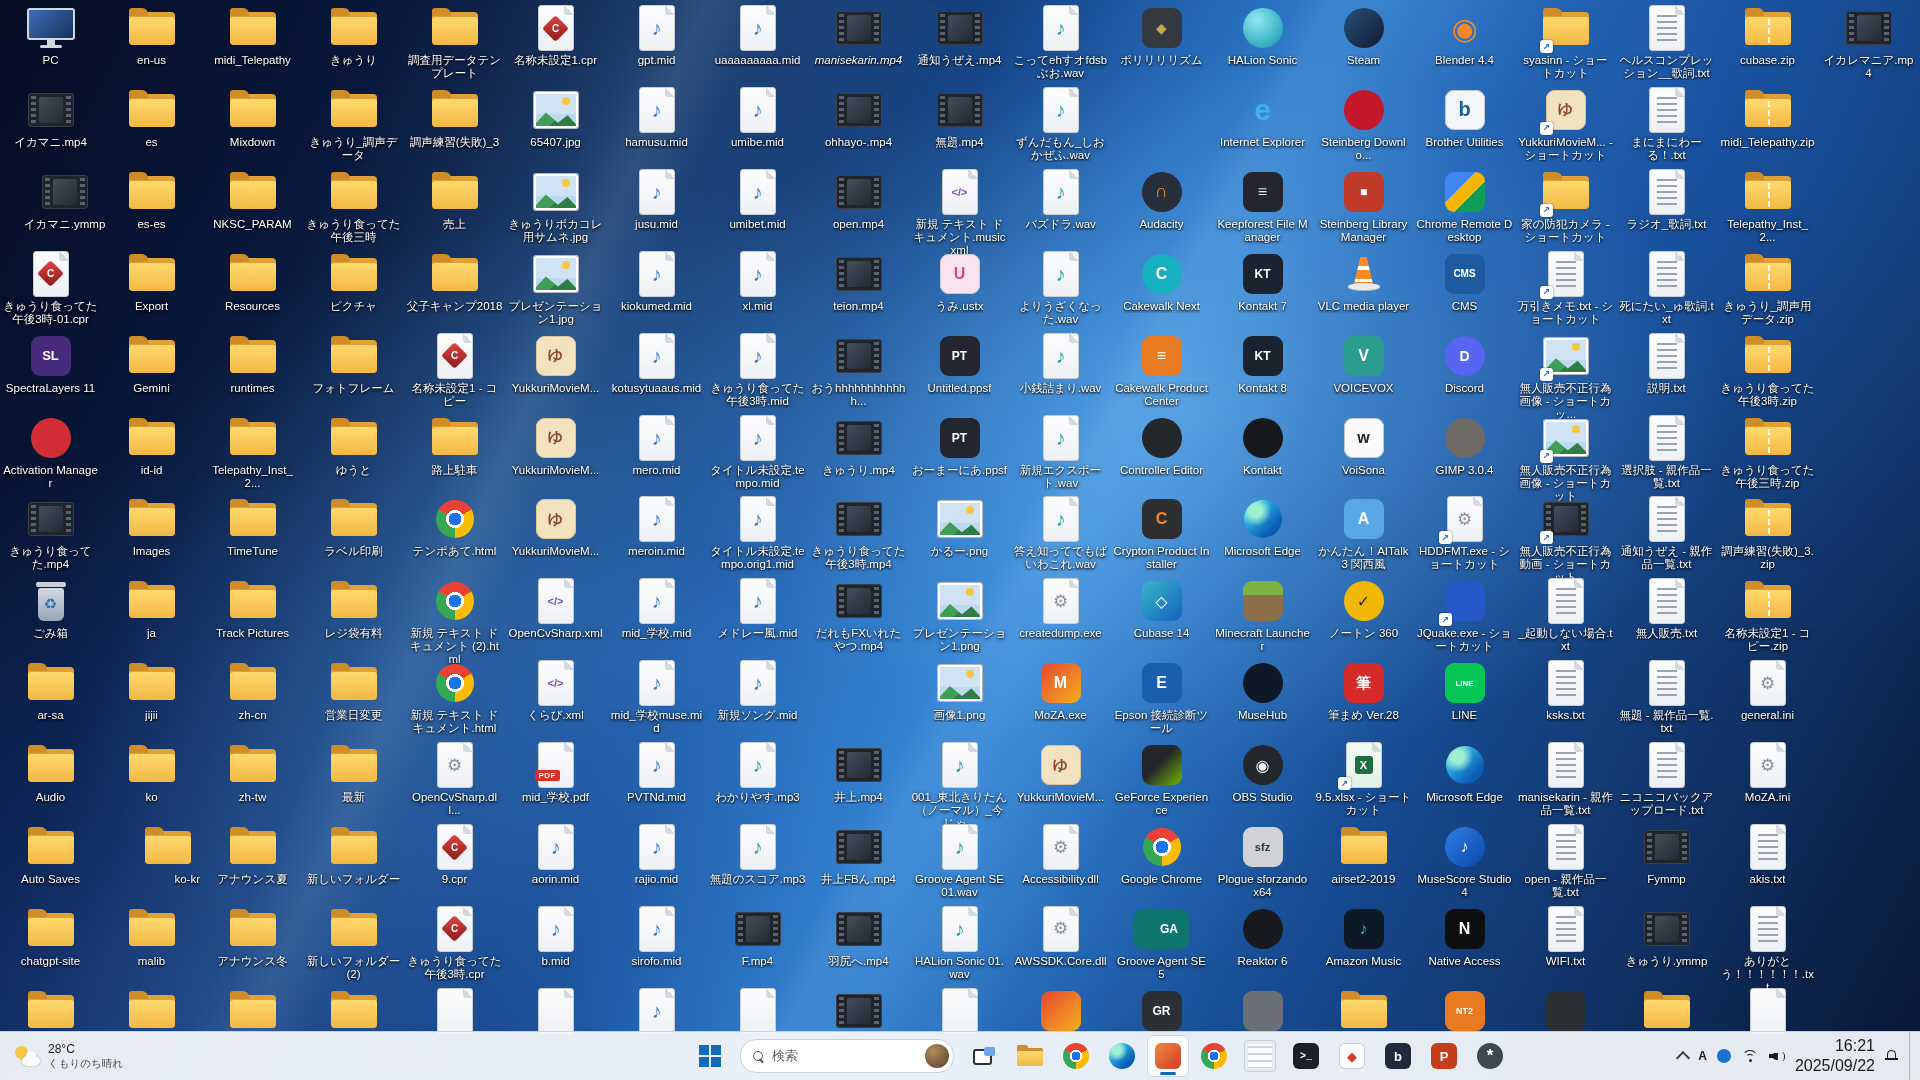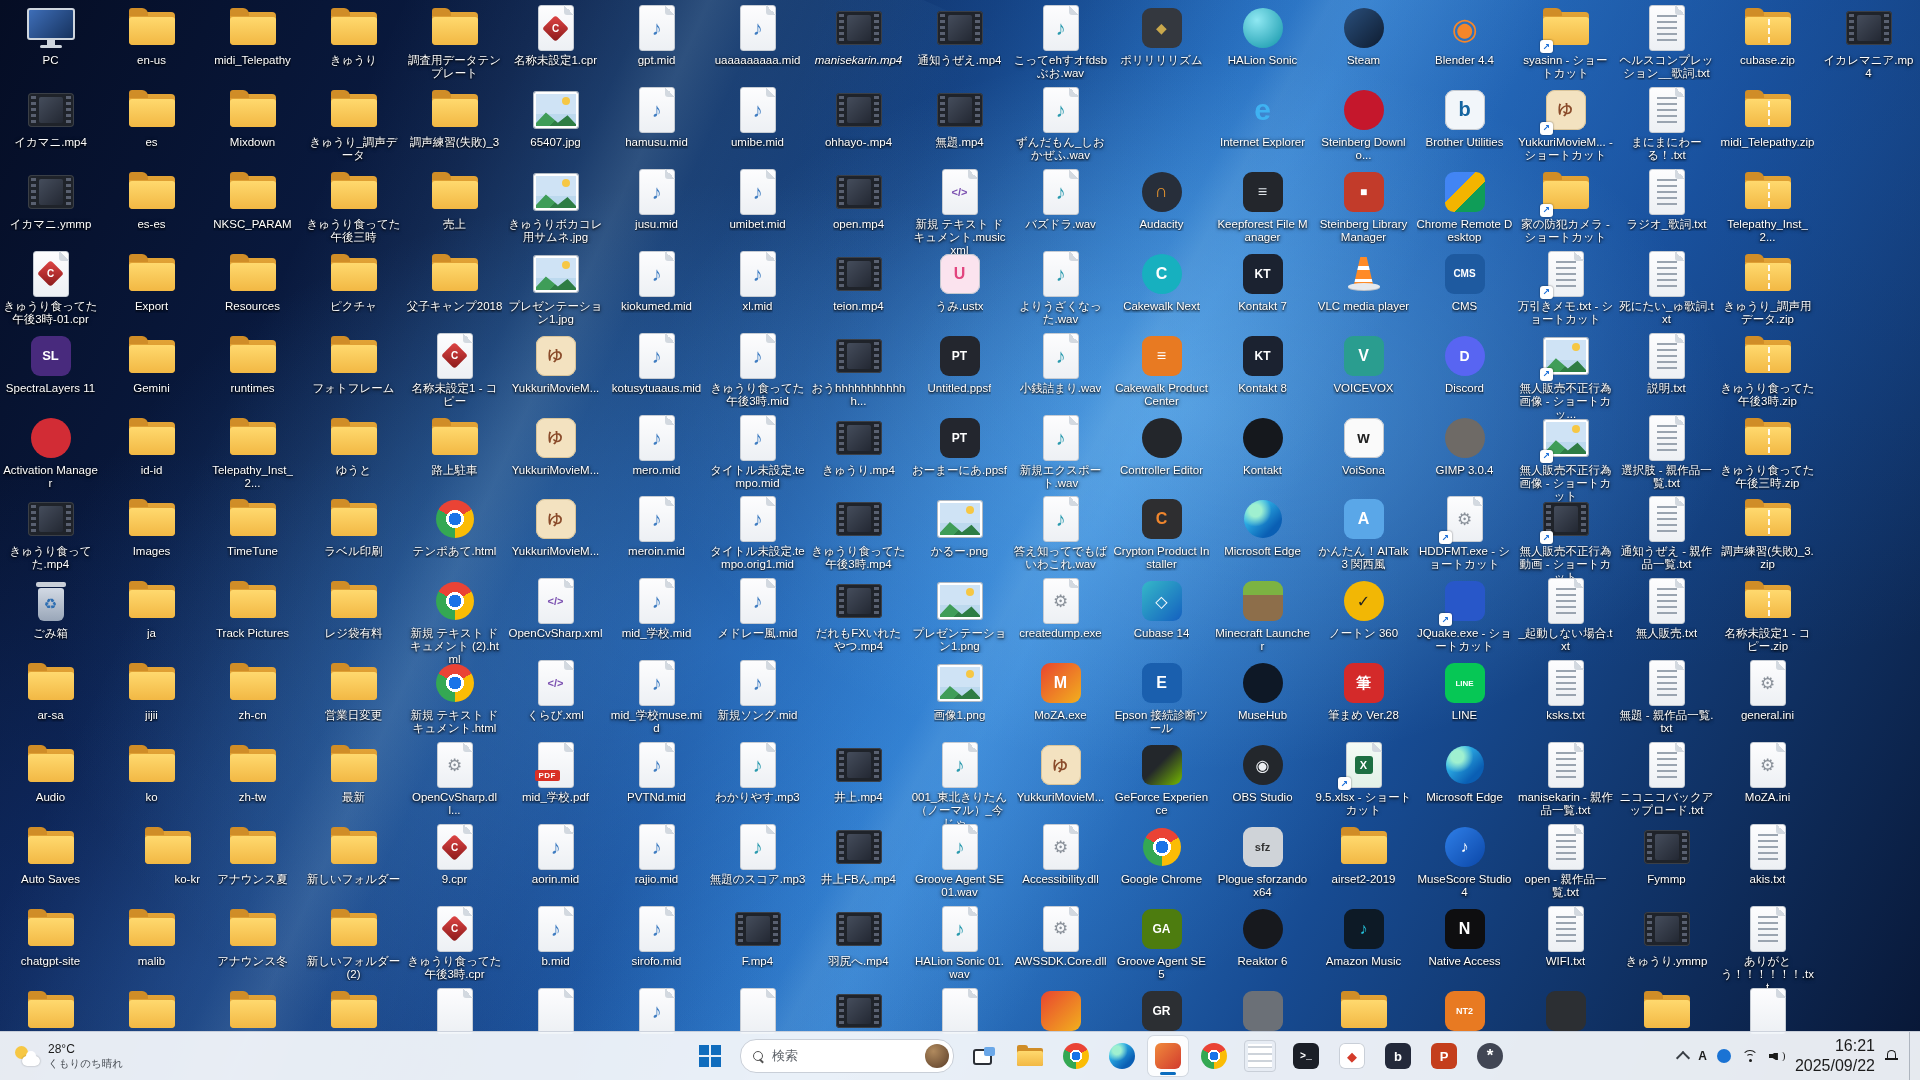--- a/index.html
+++ b/index.html
@@ -187,21 +187,21 @@
       <div class="lbl">PC</div>
     </div>
     <div class="icon" style="left: 2px; top: 84.9px;">
       <div class="ig">
         <div class="g-video">
           <div class="v-film"></div>
         </div>
       </div>
       <div class="lbl">イカマニ.mp4</div>
     </div>
-    <div class="icon" style="left: 2px; top: 166.8px;">
+    <div class="icon" style="left: 16px; top: 166.8px;">
       <div class="ig">
         <div class="g-video">
           <div class="v-film"></div>
         </div>
       </div>
       <div class="lbl">イカマニ.ymmp</div>
     </div>
     <div class="icon" style="left: 2px; top: 248.7px;">
       <div class="ig">
         <div class="g-file">
@@ -1420,21 +1420,21 @@
       <div class="lbl">GeForce Experience</div>
     </div>
     <div class="icon" style="left: 1113px; top: 822px;">
       <div class="ig">
         <div class="g-chrome"></div>
       </div>
       <div class="lbl">Google Chrome</div>
     </div>
     <div class="icon" style="left: 1113px; top: 903.9px;">
       <div class="ig">
-        <div class="g-app" style="background:#4d7c0f;">
+        <div class="g-app" style="background:#0f766e;padding-left:15px;">
           <span style="font-size:12px;">GA</span>
         </div>
       </div>
       <div class="lbl">Groove Agent SE 5</div>
     </div>
     <div class="icon" style="left: 1113px; top: 985.8px;">
       <div class="ig">
         <div class="g-app" style="background:#2c2f33;">
           <span style="font-size:12px;">GR</span>
         </div>

